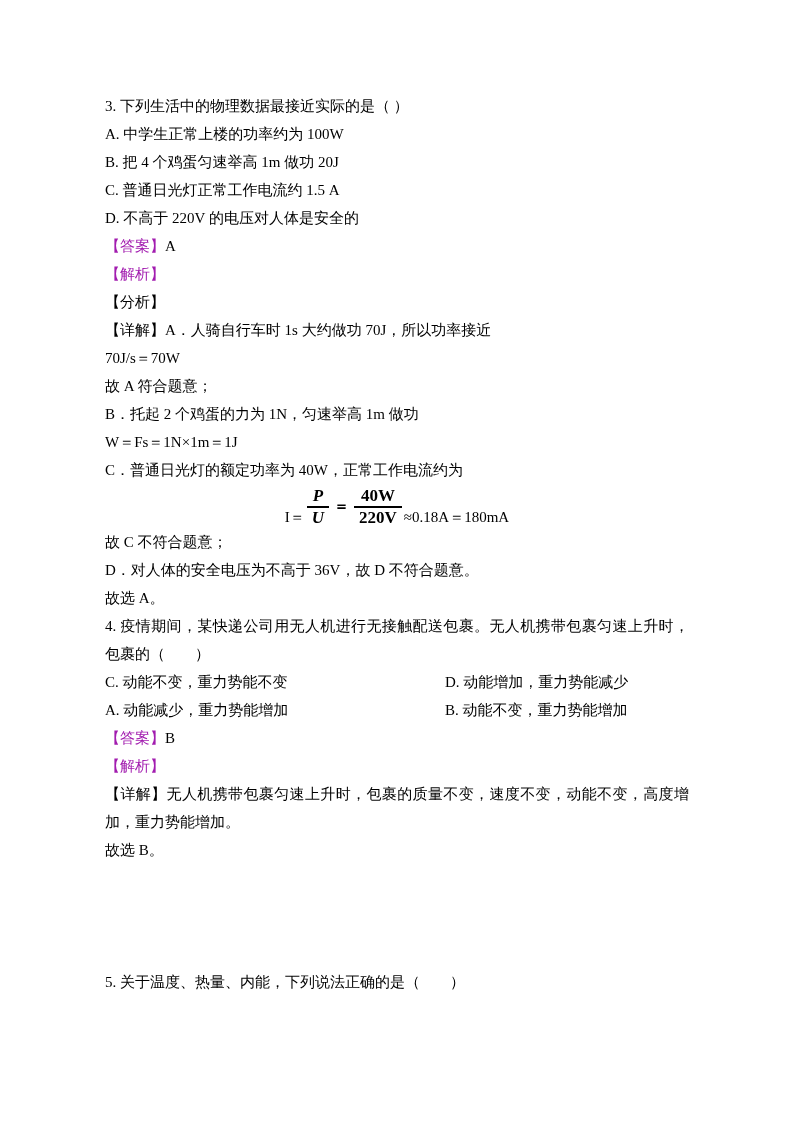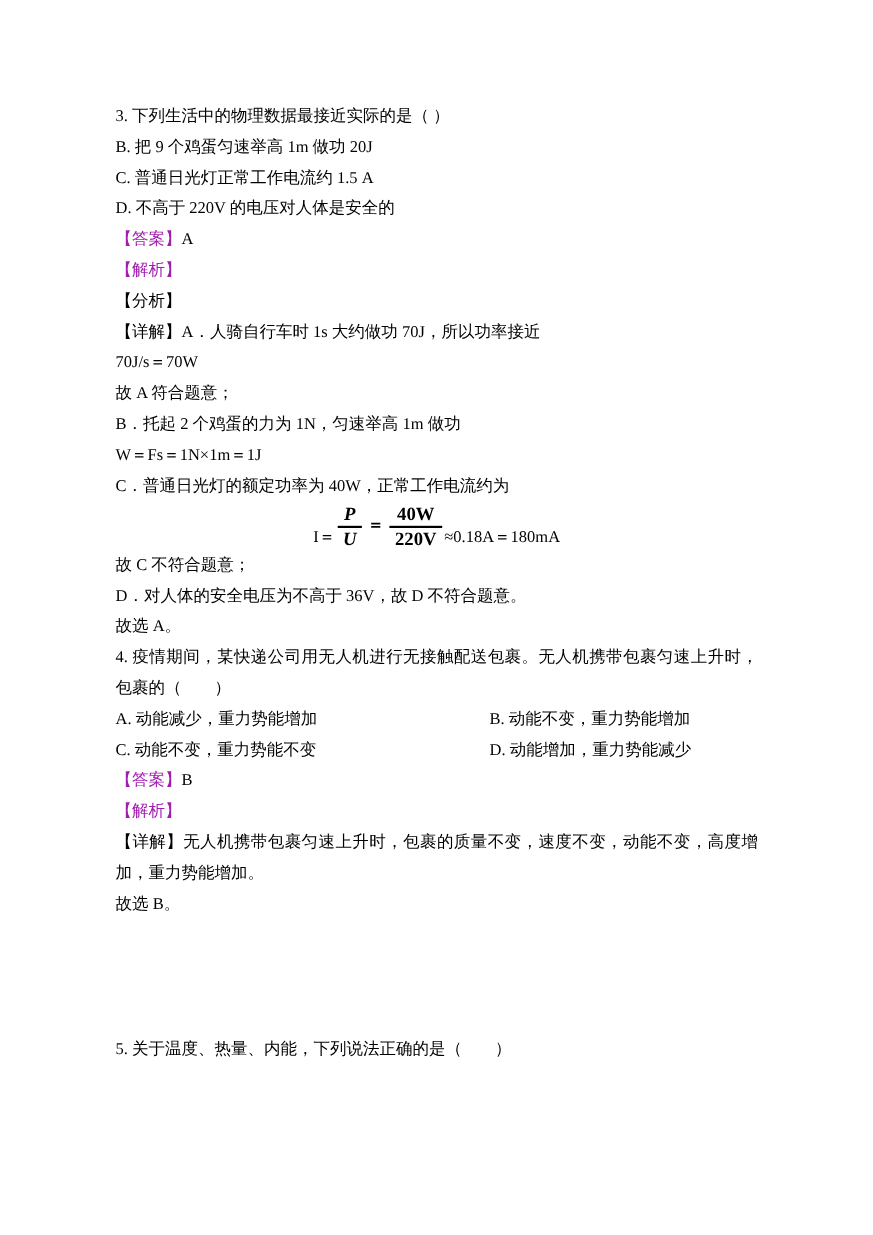--- a/index.html
+++ b/index.html
@@ -52,21 +52,22 @@
   .frac.italic .num, .frac.italic .den { font-style: italic; }
   .spacer-large { height: 104px; }
 </style>
 </head>
 <body>
 
 <div class="page">
   <div class="content">
 
     <p>3. 下列生活中的物理数据最接近实际的是（  ）</p>
-    <p>B. 把 9 个鸡蛋匀速举高 1m 做功 20J</p>
+    <p>A. 中学生正常上楼的功率约为 100W</p>
+    <p>B. 把 4 个鸡蛋匀速举高 1m 做功 20J</p>
     <p>C. 普通日光灯正常工作电流约 1.5 A</p>
     <p>D. 不高于 220V 的电压对人体是安全的</p>
 
     <p><span class="label-blue">【答案】</span><span>A</span></p>
     <p><span class="label-blue">【解析】</span></p>
     <p>【分析】</p>
 
     <p>【详解】A．人骑自行车时 1s 大约做功 70J，所以功率接近</p>
     <p class="center">70J/s＝70W</p>
     <p>故 A 符合题意；</p>
@@ -90,26 +91,26 @@
         <span class="eq-suffix">≈0.18A＝180mA</span>
     </div>
 
     <p>故 C 不符合题意；</p>
     <p>D．对人体的安全电压为不高于 36V，故 D 不符合题意。</p>
     <p>故选 A。</p>
 
     <p class="justify">4. 疫情期间，某快递公司用无人机进行无接触配送包裹。无人机携带包裹匀速上升时，包裹的（　　）</p>
 
     <p class="opt-row">
+        <span class="opt-left">C. 动能不变，重力势能不变</span>
+        <span class="opt-right">D. 动能增加，重力势能减少</span>
+      </p>
+    <p class="opt-row">
         <span class="opt-left">A. 动能减少，重力势能增加</span>
         <span class="opt-right">B. 动能不变，重力势能增加</span>
-      </p>
-    <p class="opt-row">
-        <span class="opt-left">C. 动能不变，重力势能不变</span>
-        <span class="opt-right">D. 动能增加，重力势能减少</span>
       </p>
 
     <p><span class="label-blue">【答案】</span><span>B</span></p>
     <p><span class="label-blue">【解析】</span></p>
 
     <p class="justify">【详解】无人机携带包裹匀速上升时，包裹的质量不变，速度不变，动能不变，高度增加，重力势能增加。</p>
     <p>故选 B。</p>
 
     <div class="spacer-large"></div>
 

